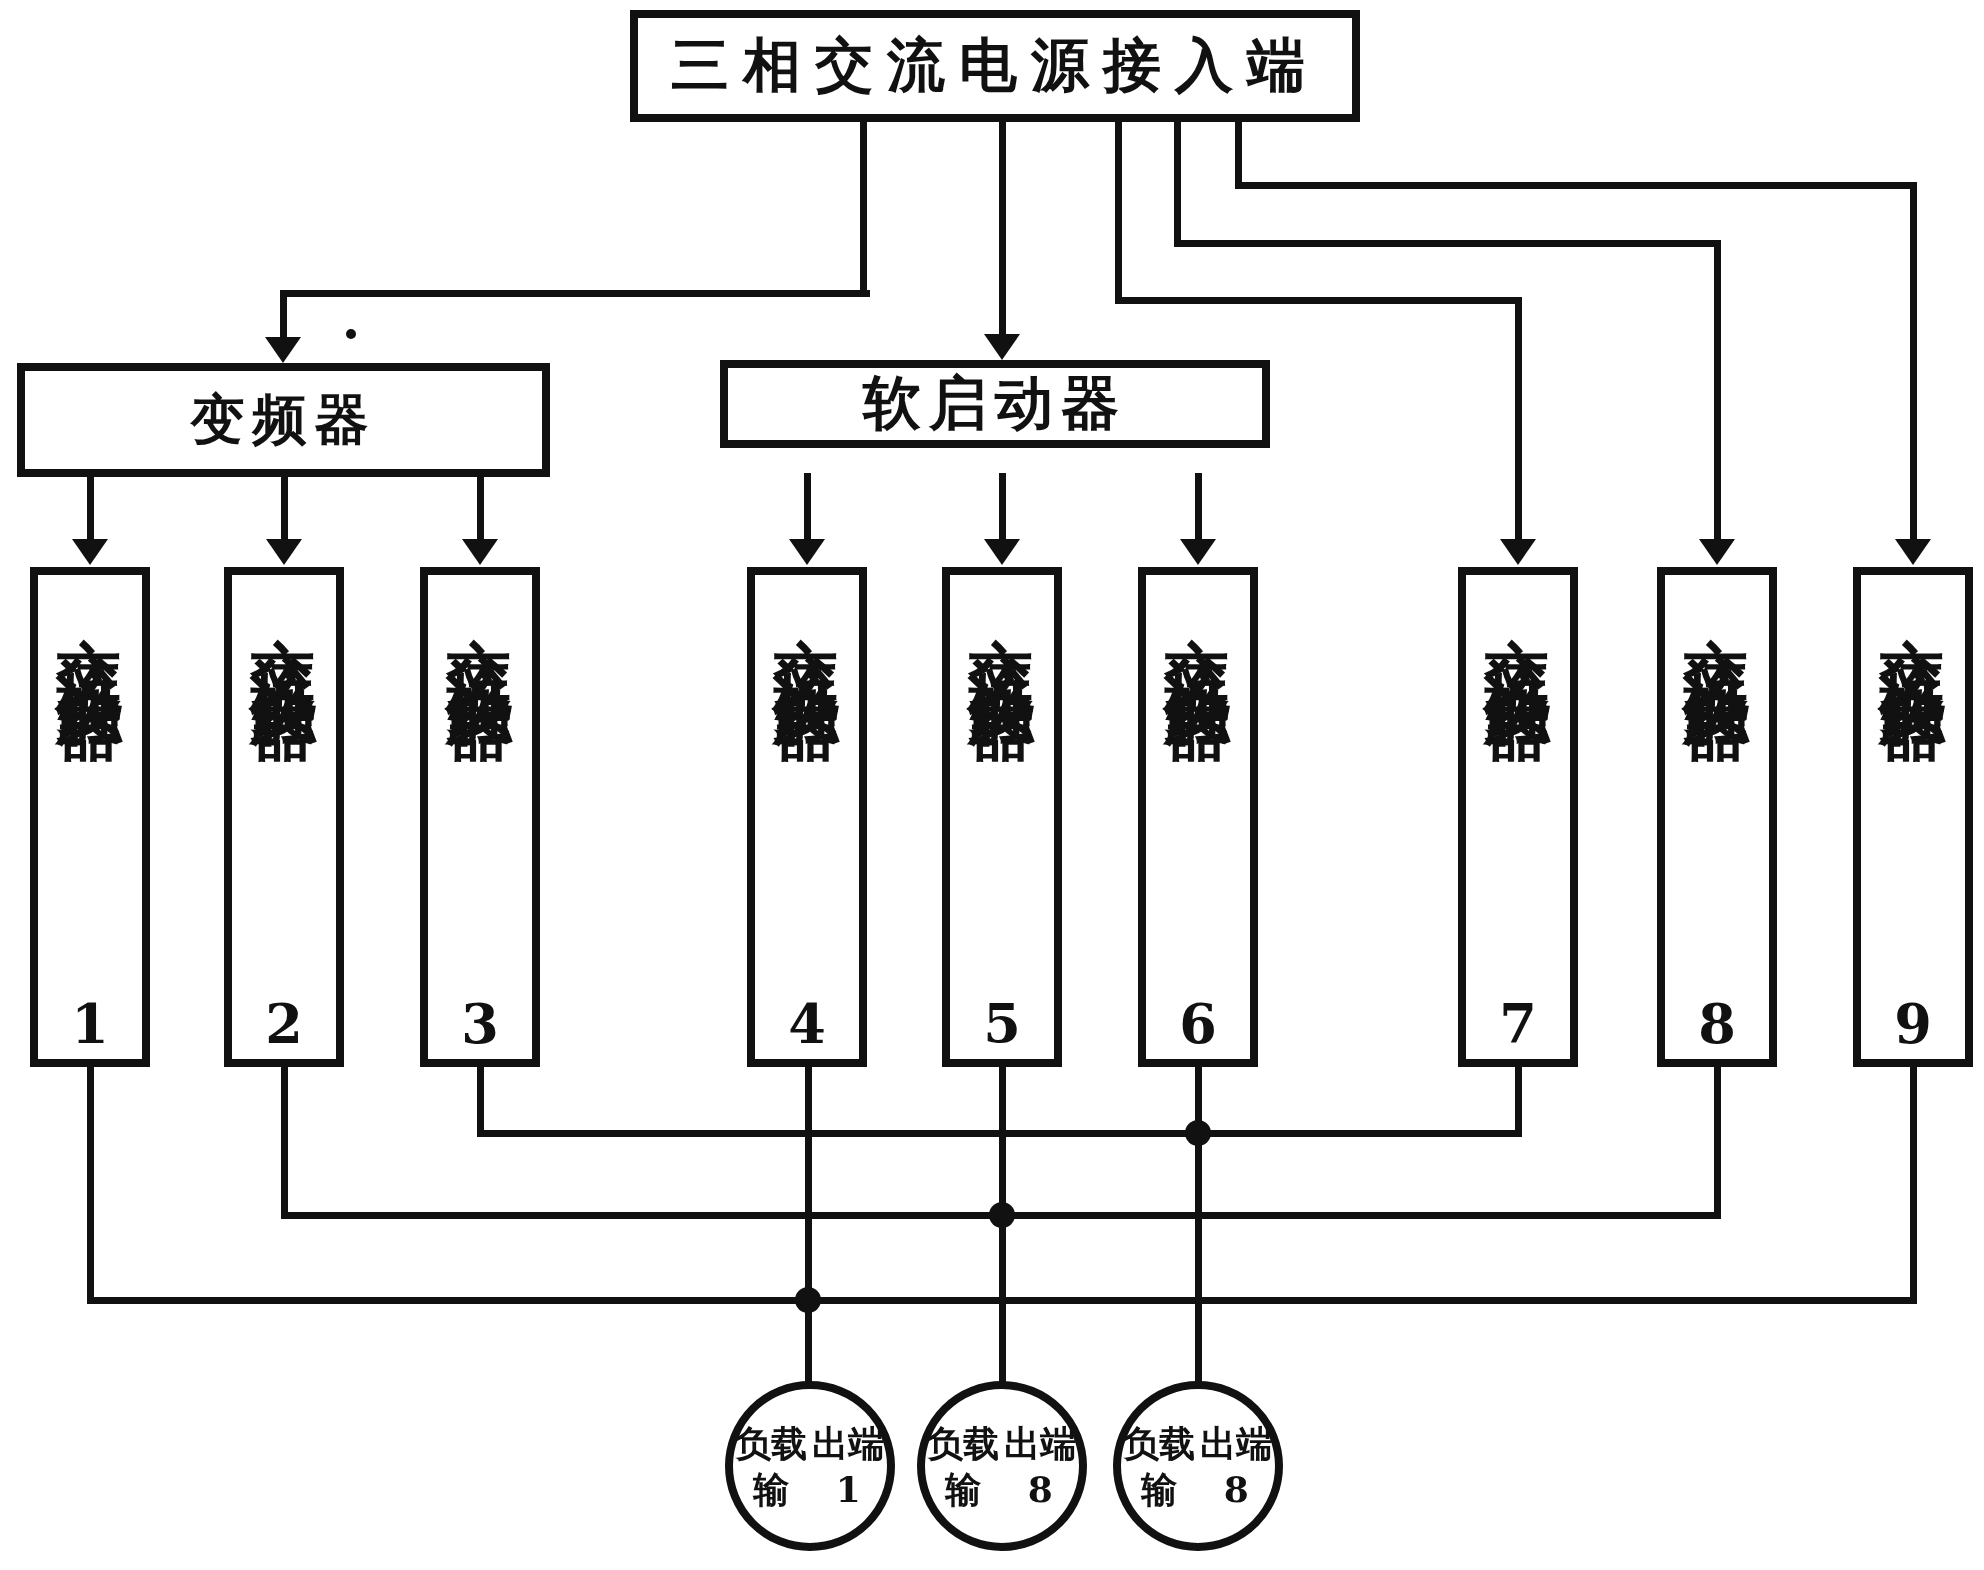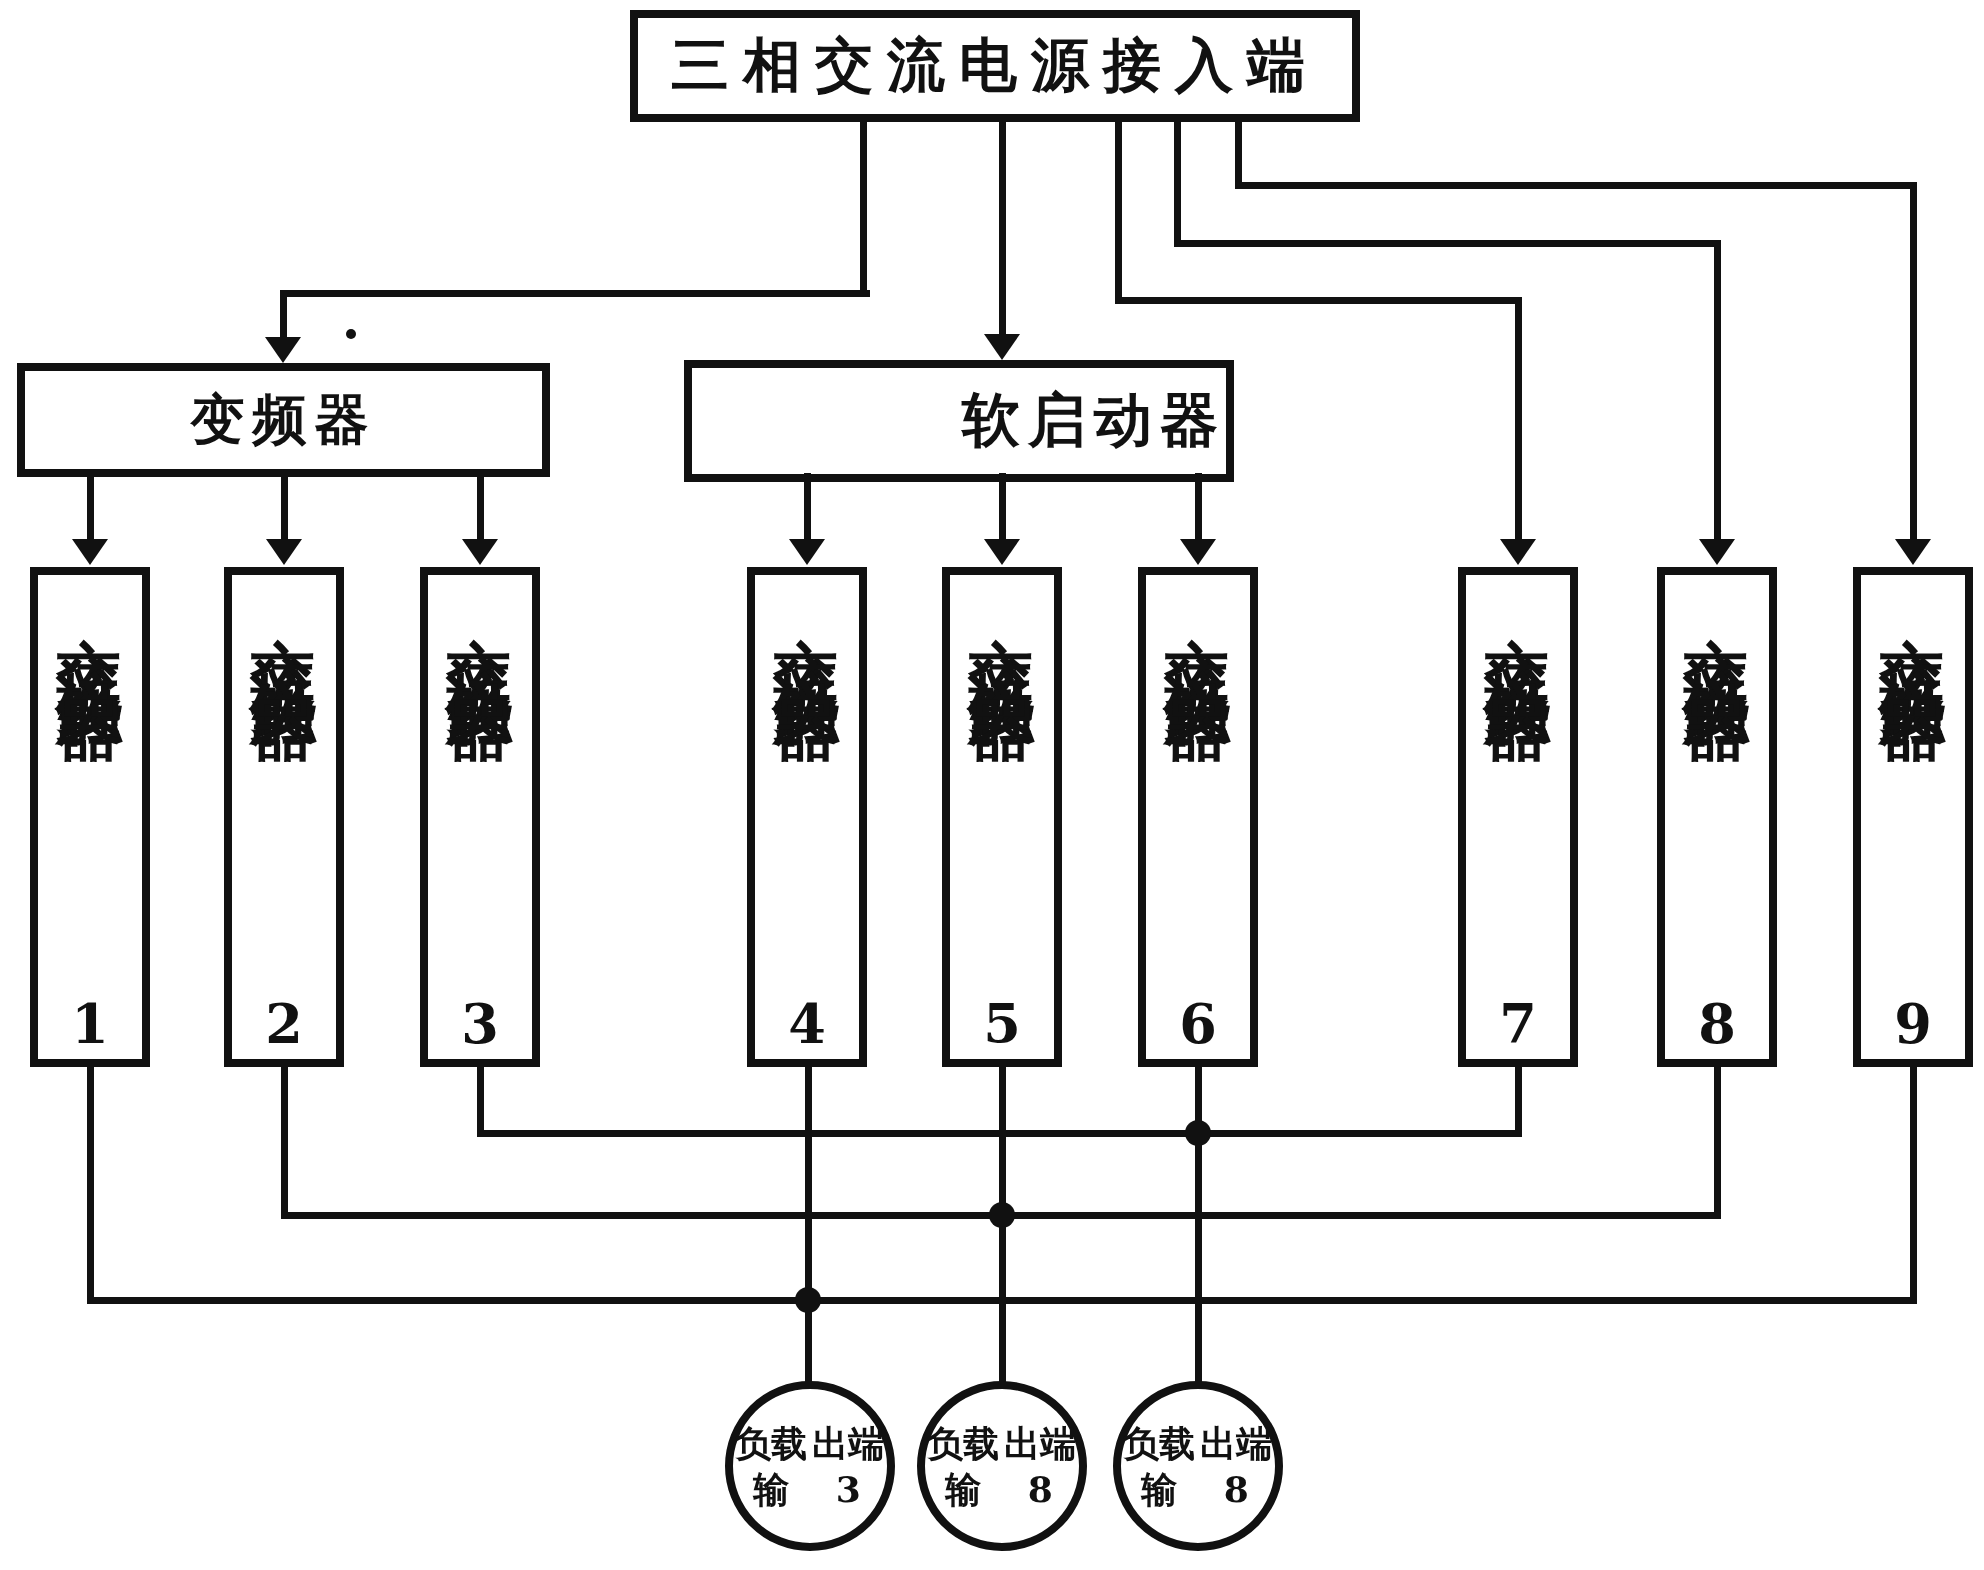--- a/index.html
+++ b/index.html
@@ -9,21 +9,21 @@
     font-family:"DejaVu Serif","Liberation Serif",serif;
     color:var(--ink); font-weight:700; overflow:hidden;
   }
   .box{
     position:absolute; box-sizing:border-box; border:8px solid var(--ink);
     background:var(--bg); display:flex; align-items:center; justify-content:center;
     text-align:center;
   }
   .title-box{ left:630px; top:10px;  width:730px; height:112px; font-size:58px; letter-spacing:14px;}
   .vfd-box  { left:17px;  top:363px; width:533px; height:114px; font-size:54px; letter-spacing:8px;}
-  .soft-box { left:684px; top:360px; width:550px; height:122px; font-size:58px; letter-spacing:8px;justify-content:flex-end;}
+  .soft-box { left:720px; top:360px; width:550px; height:88px; font-size:58px; letter-spacing:8px;}
   .contactor{
     position:absolute; top:567px; width:120px; height:500px; box-sizing:border-box;
     border:8px solid var(--ink); background:var(--bg);
     display:flex; flex-direction:column; align-items:center; justify-content:space-between;
   }
   .vlabel{
     writing-mode:vertical-rl; text-orientation:upright;
     font-size:66px; letter-spacing:16px; line-height:1; margin-top:8px;
   }
   .vnum{ font-size:54px; line-height:1; margin-bottom:8px; }
@@ -91,21 +91,21 @@
     <div class="vlabel">交流接触器</div>
     <div class="vnum">8</div>
   </div>
   <div class="contactor" style="left:1853px">
     <div class="vlabel">交流接触器</div>
     <div class="vnum">9</div>
   </div>
 
   <div class="load-circle" style="left:725px">
     <span>负载输</span>
-    <span>出端 3</span>
+    <span>出端 1</span>
   </div>
   <div class="load-circle" style="left:917px">
     <span>负载输</span>
     <span>出端 8</span>
   </div>
   <div class="load-circle" style="left:1113px">
     <span>负载输</span>
     <span>出端 8</span>
   </div>
 

